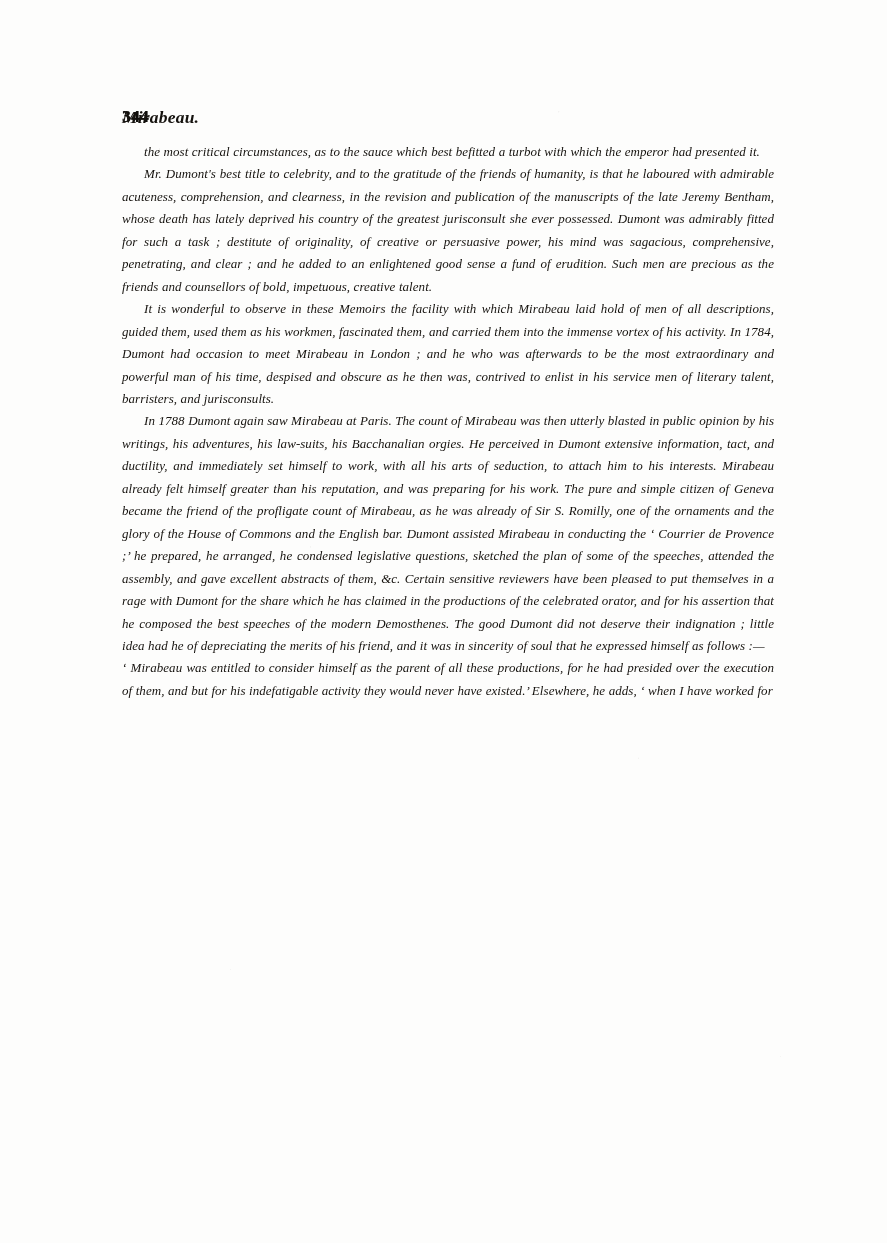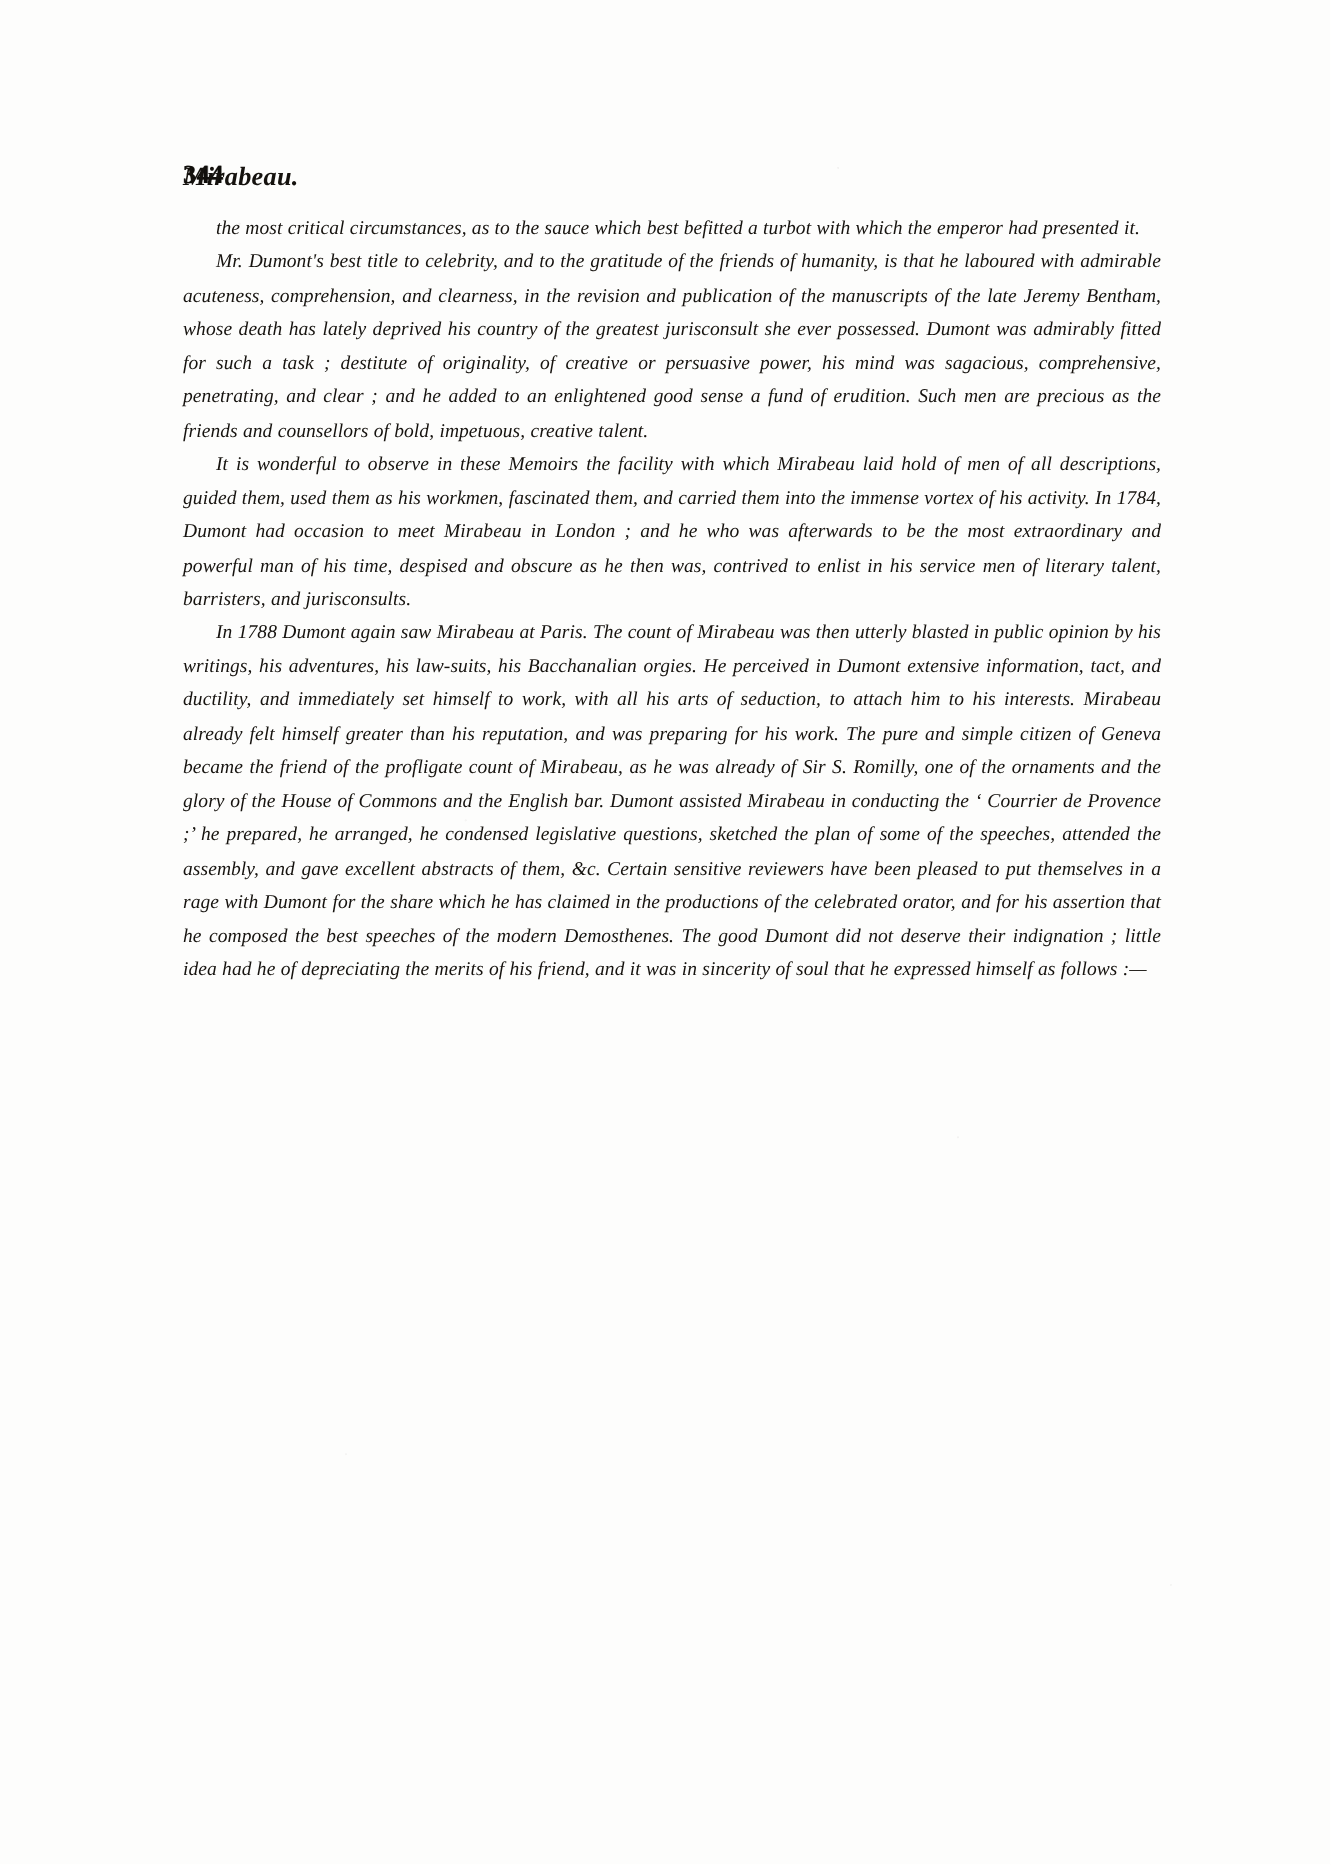--- a/index.html
+++ b/index.html
@@ -114,16 +114,17 @@
   <div class="running-head">
     <span class="folio">344</span>
     <span class="running-title">Mirabeau.</span>
   </div>
 
   <div class="textblock">
       <p class="para">the most critical circumstances, as to the sauce which best befitted a turbot with which the emperor had presented it.</p>
       <p class="para">Mr. Dumont's best title to celebrity, and to the gratitude of the friends of humanity, is that he laboured with admirable acuteness, comprehension, and clearness, in the revision and publication of the manuscripts of the late Jeremy Bentham, whose death has lately deprived his country of the greatest jurisconsult she ever possessed. Dumont was admirably fitted for such a task ; destitute of originality, of creative or persuasive power, his mind was sagacious, comprehensive, penetrating, and clear ; and he added to an enlightened good sense a fund of erudition. Such men are precious as the friends and counsellors of bold, impetuous, creative talent.</p>
       <p class="para">It is wonderful to observe in these Memoirs the facility with which Mirabeau laid hold of men of all descriptions, guided them, used them as his workmen, fascinated them, and carried them into the immense vortex of his activity. In 1784, Dumont had occasion to meet Mirabeau in London ; and he who was afterwards to be the most extraordinary and powerful man of his time, despised and obscure as he then was, contrived to enlist in his service men of literary talent, barristers, and jurisconsults.</p>
       <p class="para">In 1788 Dumont again saw Mirabeau at Paris. The count of Mirabeau was then utterly blasted in public opinion by his writings, his adventures, his law-suits, his Bacchanalian orgies. He perceived in Dumont extensive information, tact, and ductility, and immediately set himself to work, with all his arts of seduction, to attach him to his interests. Mirabeau already felt himself greater than his reputation, and was preparing for his work. The pure and simple citizen of Geneva became the friend of the profligate count of Mirabeau, as he was already of Sir S. Romilly, one of the ornaments and the glory of the House of Commons and the English bar. Dumont assisted Mirabeau in conducting the ‘ Courrier de Provence ;’ he prepared, he arranged, he condensed legislative questions, sketched the plan of some of the speeches, attended the assembly, and gave excellent abstracts of them, &amp;c. Certain sensitive reviewers have been pleased to put themselves in a rage with Dumont for the share which he has claimed in the productions of the celebrated orator, and for his assertion that he composed the best speeches of the modern Demosthenes. The good Dumont did not deserve their indignation ; little idea had he of depreciating the merits of his friend, and it was in sincerity of soul that he expressed himself as follows :—</p>
+      <p class="para noindent">‘ Mirabeau was entitled to consider himself as the parent of all these productions, for he had presided over the execution of them, and but for his indefatigable activity they would never have existed.’ Elsewhere, he adds, ‘ when I have worked for</p>
     </div>
 
   <div class="speckle"></div>
 </div>
 
 </body></html>

